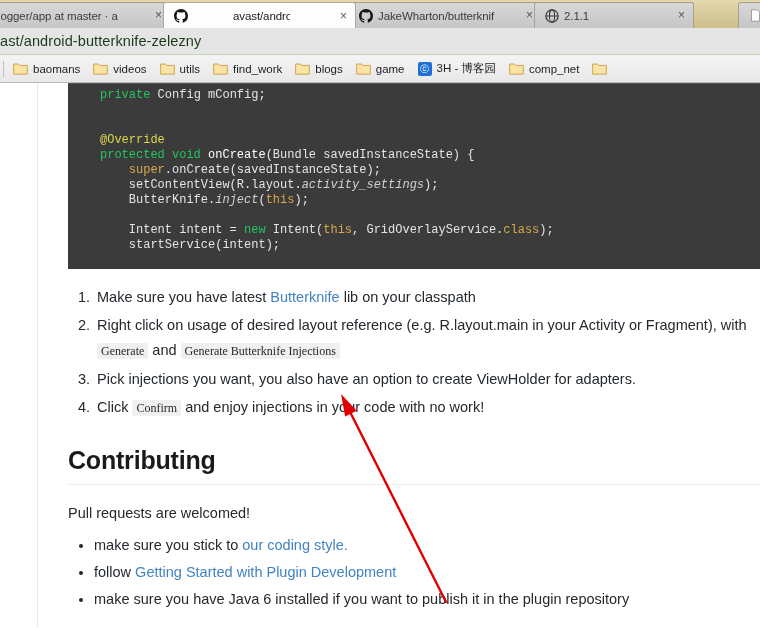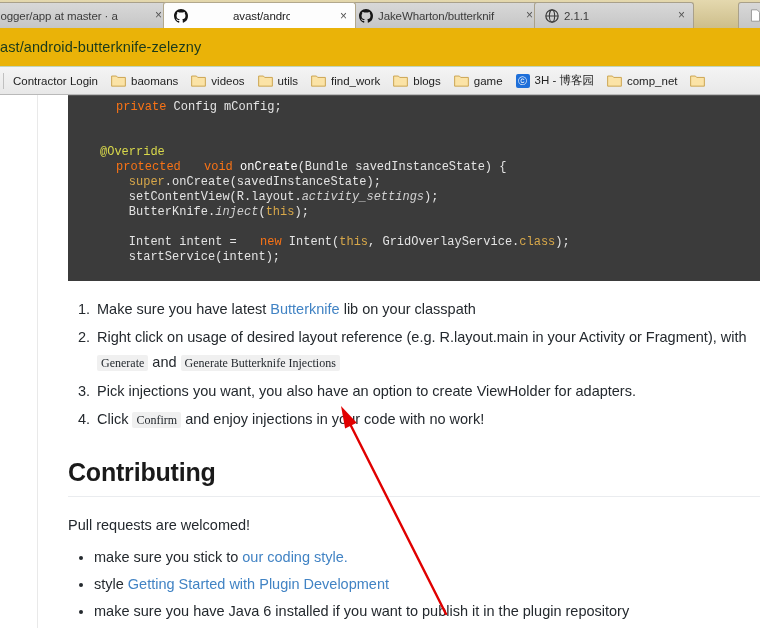--- a/index.html
+++ b/index.html
@@ -72,22 +72,22 @@
     line-height: 15px;
     text-align: center;
     font-size: 12px;
     color: #555;
     font-family: "Liberation Sans", sans-serif;
   }
   .octocat { display:block; }
 
   
   #address-bar {
-    height: 39px;
-    background: #eab308;
+    height: 27px;
+    background: #e5e5e5;
     display: flex;
     align-items: center;
     padding-left: 0px;
     border-bottom: 1px solid #c2d4bb;
   }
   #address-url {
     font-size: 14.5px;
     color: #1b3a1b;
     white-space: nowrap;
     letter-spacing: 0.1px;
@@ -164,21 +164,21 @@
     line-height: 15px;
     color: #e4e4e4;
     padding: 4px 0 0 0;
     border-top: 1px solid #555;
   }
   #code-block .code-line {
     white-space: pre;
     padding-left: 32px;
     height: 15px;
   }
-  .kw   { color: #f97316; margin-left: 16px; }  
+  .kw   { color: #22c55e; }  
   .typ  { color: #e4e4e4; }  
   .ann  { color: #d8d84b; }  
   .fn   { color: #ffffff; }  
   .it   { color: #d0d0d0; font-style: italic; }
   .fld  { color: #d8a84a; }
 
   
   #md-body {
     position: absolute;
     left: 68px; top: 186px;
@@ -287,23 +287,20 @@
       </div>
     </div>
 
   <div id="address-bar">
     <span id="address-url">ast/android-butterknife-zelezny</span>
   </div>
 
   <div id="bookmarks-bar">
       <div class="bm-sep"></div>
       <div class="bookmark">
-        <span>Contractor Login</span>
-      </div>
-      <div class="bookmark">
         <span class="bm-icon">
           <svg viewBox="0 0 16 14" class="folder-ico">
             <path d="M0.6 2.2h5.2l1.3 1.5h8.3v9.4H0.6z" fill="#fbe3a6" stroke="#c9a14b" stroke-width="1"></path>
           </svg>
         </span>
         <span>baomans</span>
       </div>
       <div class="bookmark">
         <span class="bm-icon">
           <svg viewBox="0 0 16 14" class="folder-ico">
@@ -382,21 +379,21 @@
         <li><span>Click </span><code class="inline">Confirm</code><span> and enjoy injections in your code with no work!</span></li>
       </ol>
 
     <h2 id="contributing-heading">Contributing</h2>
     <div id="contributing-rule"></div>
 
     <p id="pull-requests">Pull requests are welcomed!</p>
 
     <ul class="contrib" id="bullets-list">
         <li><span>make sure you stick to </span><a class="md-link">our coding style.</a></li>
-        <li><span>style </span><a class="md-link">Getting Started with Plugin Development</a></li>
+        <li><span>follow </span><a class="md-link">Getting Started with Plugin Development</a></li>
         <li><span>make sure you have Java 6 installed if you want to publish it in the plugin repository</span></li>
       </ul>
   </div>
 
   <svg id="annotation-arrow" viewBox="0 0 760 544" xmlns="http://www.w3.org/2000/svg">
     <line id="arrow-line" x1="446" y1="519" x2="347.30901287553644" y2="323.49785407725324" stroke="#e00000" stroke-width="2.4" stroke-linecap="round"></line>
     <polygon id="arrow-head" points="341,311 356.7167381974249,327.71030042918454 345.1115879828326,333.56866952789704" fill="#e00000"></polygon>
   </svg>
 </div>
 

